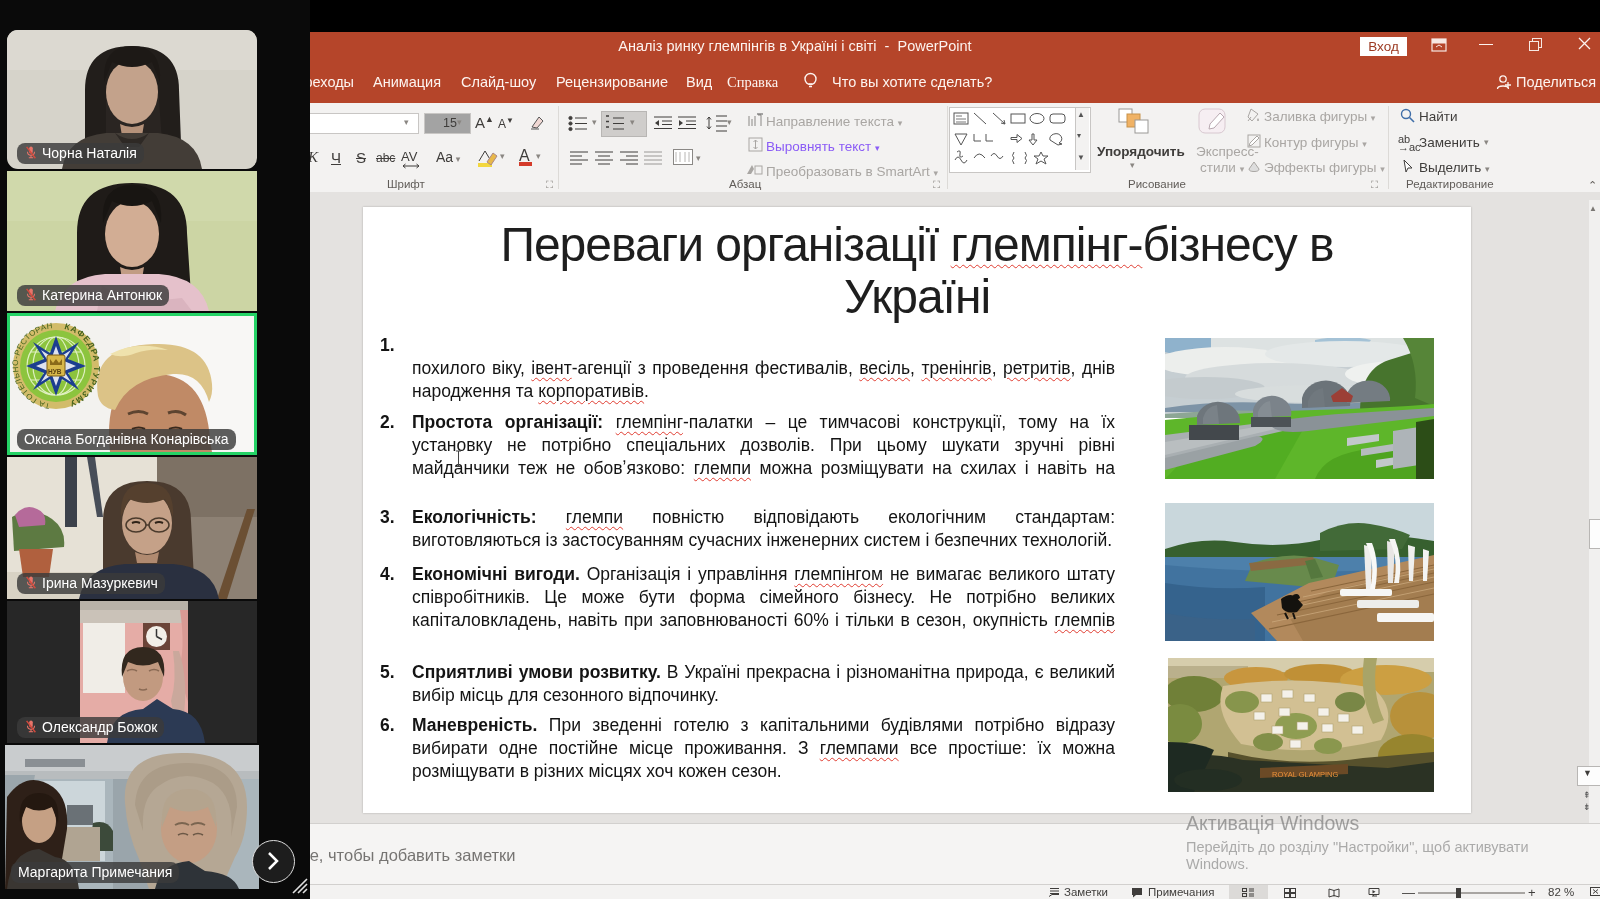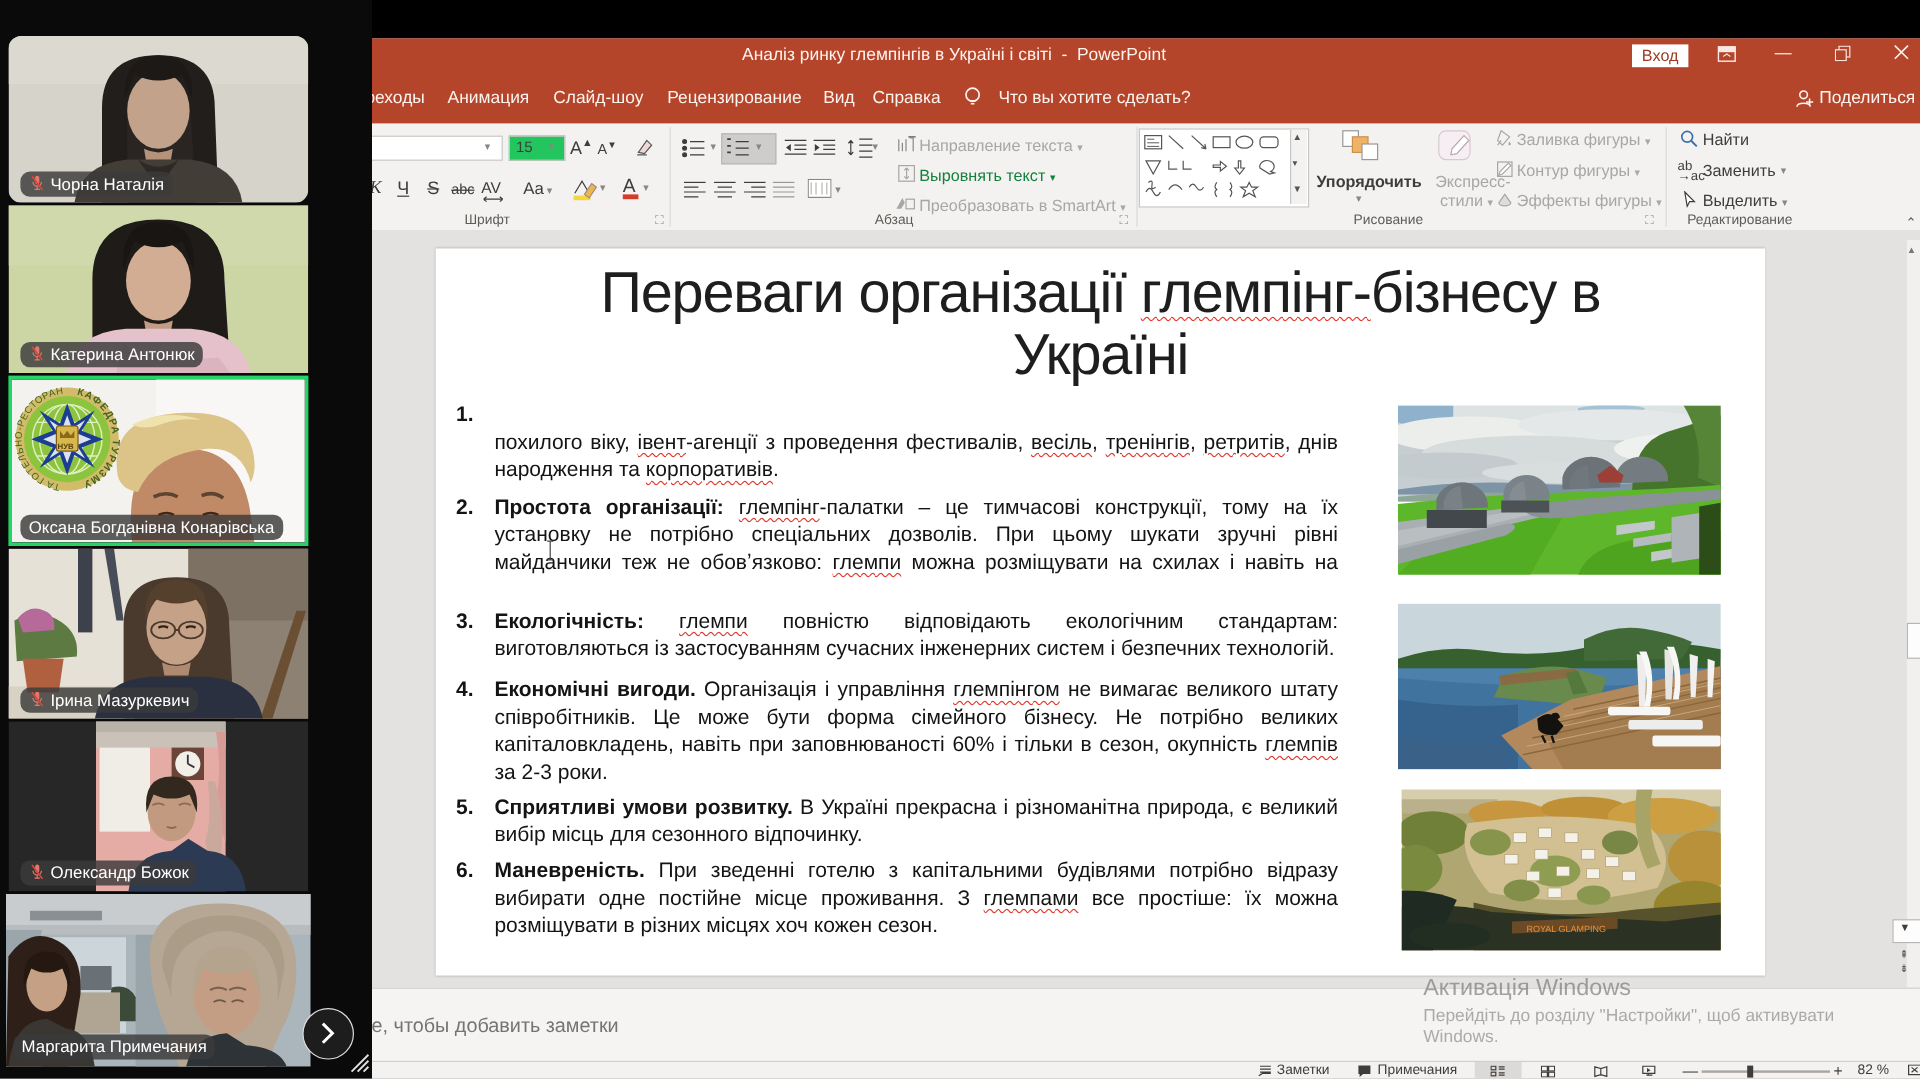--- a/index.html
+++ b/index.html
@@ -43,38 +43,38 @@
     <svg class="abs" style="left:1578px;top:5px;" width="14" height="14">
         <path d="M1 1 L12 12 M12 1 L1 12" stroke="#fdf3ef" stroke-width="1.3"></path>
       </svg>
   </div>
   <div id="tabs">
     <div class="tab" style="left:286px;">Переходы</div>
     <div class="tab" style="left:373px;">Анимация</div>
     <div class="tab" style="left:461px;">Слайд-шоу</div>
     <div class="tab" style="left:556px;">Рецензирование</div>
     <div class="tab" style="left:686px;">Вид</div>
-    <div class="tab" style="left:727px;">Справка</div>
+    <div class="tab" style="left:727px;font-family:Liberation Serif, serif;">Справка</div>
     <svg class="abs" style="left:802px;top:11px;" width="17" height="20">
         <circle cx="8.5" cy="8" r="5.5" fill="none" stroke="#fdf3ef" stroke-width="1.4"></circle>
         <path d="M6.5 13 h4 M7 15.5 h3" stroke="#fdf3ef" stroke-width="1.3" fill="none"></path>
       </svg>
     <div class="tab" style="left:832px;">Что вы хотите сделать?</div>
     <svg class="abs" style="left:1495px;top:13px;" width="18" height="18">
         <circle cx="8" cy="6" r="3.2" fill="none" stroke="#fdf3ef" stroke-width="1.3"></circle>
         <path d="M2.5 16 c0-4 11-4 11 0" fill="none" stroke="#fdf3ef" stroke-width="1.3"></path>
         <path d="M13 9 v6 M10 12 h6" stroke="#fdf3ef" stroke-width="1.3"></path>
       </svg>
     <div class="tab" style="left:1516px;">Поделиться</div>
   </div>
   <div id="ribbon">
 
     <div class="abs" style="left:296px;top:10px;width:121px;height:19px;background:#fff;border:1px solid #c8c6c4;"></div>
     <div class="abs" style="left:404px;top:14px;color:#8a8682;font-size:9px;">▾</div>
-    <div class="abs" style="left:424px;top:10px;width:45px;height:19px;background:#22c55e;border:1px solid #c8c6c4;font-size:12.5px;color:#3f3d3b;line-height:19px;text-indent:5px;">15</div>
+    <div class="abs" style="left:424px;top:10px;width:45px;height:19px;background:#a3a3a3;border:1px solid #c8c6c4;font-size:12.5px;color:#3f3d3b;line-height:19px;text-indent:5px;text-align:center;">15</div>
     <div class="abs" style="left:457px;top:14px;color:#8a8682;font-size:9px;">▾</div>
     <div class="abs" style="left:475px;top:11px;font-size:15px;color:#3f3d3b;">А<span style="font-size:9px;vertical-align:6px;">▲</span></div>
     <div class="abs" style="left:498px;top:13px;font-size:12px;color:#3f3d3b;">А<span style="font-size:8px;vertical-align:5px;">▼</span></div>
     <svg class="abs" style="left:529px;top:11px;" width="19" height="17">
         <path d="M3 13 L10 3 L14 7 L8 14 Z" fill="#f0d8d4" stroke="#555"></path>
         <path d="M2 15 h8" stroke="#555"></path>
       </svg>
     <div class="abs" style="left:308px;top:46px;font-size:15px;font-style:italic;color:#3f3d3b;font-family:'Liberation Serif',serif;">К</div>
     <div class="abs" style="left:331px;top:46px;font-size:15px;text-decoration:underline;color:#3f3d3b;">Ч</div>
     <div class="abs" style="left:356px;top:46px;font-size:15px;text-decoration:line-through;color:#3f3d3b;">S</div>
@@ -160,21 +160,21 @@
     <svg class="abs" style="left:748px;top:9px;" width="16" height="16">
         <path d="M1 14 v-10 M4 14 v-7 M7 14 v-10" stroke="#8a8885"></path>
         <path d="M10 3 l3 0 m0 0 v11" stroke="#8a8885"></path>
         <path d="M9 2 h6" stroke="#555"></path>
       </svg>
     <div class="abs" style="left:766px;top:11px;font-size:13.5px;color:#a9a6a3;">Направление текста <span style="font-size:9px;">▾</span></div>
     <svg class="abs" style="left:748px;top:34px;" width="16" height="16">
         <rect x="1" y="1" width="13" height="13" fill="none" stroke="#a9a6a3"></rect>
         <path d="M7.5 3 v9 M7.5 3 l-2 2 M7.5 3 l2 2 M7.5 12 l-2 -2 M7.5 12 l2 -2" stroke="#a9a6a3" fill="none"></path>
       </svg>
-    <div class="abs" style="left:766px;top:36px;font-size:13.5px;color:#15803d;">Выровнять текст <span style="font-size:9px;">▾</span></div>
+    <div class="abs" style="left:766px;top:36px;font-size:13.5px;color:#8b5cf6;">Выровнять текст <span style="font-size:9px;">▾</span></div>
     <svg class="abs" style="left:745px;top:59px;" width="18" height="14">
         <path d="M2 12 l5 -9 2 4 -3 5 Z" fill="#a9a6a3"></path>
         <rect x="10" y="4" width="7" height="8" fill="none" stroke="#a9a6a3"></rect>
       </svg>
     <div class="abs" style="left:766px;top:61px;font-size:13.5px;color:#a9a6a3;">Преобразовать в SmartArt <span style="font-size:9px;">▾</span></div>
     <div class="glabel" style="left:729px;">Абзац</div>
     <div class="launch" style="left:933px;">⛶</div>
     <div class="gdiv" style="left:947px;"></div>
 
     <div class="abs" style="left:949px;top:4px;width:140px;height:64px;background:#fff;border:1px solid #c8c6c4;"></div>
@@ -259,21 +259,20 @@
     <div class="line jl" style="top:205px;"><b>Простота організації:</b> <span class="wavy">глемпінг</span>-палатки – це тимчасові конструкції, тому на їх</div>
     <div class="line jl" style="top:228px;">установку не потрібно спеціальних дозволів. При цьому шукати зручні рівні</div>
     <div class="line jl" style="top:251px;">майданчики теж не обовʼязково: <span class="wavy">глемпи</span> можна розміщувати на схилах і навіть на</div>
     <div class="num" style="top:300px;">3.</div>
     <div class="line jl" style="top:300px;"><b>Екологічність:</b> <span class="wavy">глемпи</span> повністю відповідають екологічним стандартам:</div>
     <div class="line" style="top:323px;">виготовляються із застосуванням сучасних інженерних систем і безпечних технологій.</div>
     <div class="num" style="top:357px;">4.</div>
     <div class="line jl" style="top:357px;"><b>Економічні вигоди.</b> Організація і управління <span class="wavy">глемпінгом</span> не вимагає великого штату</div>
     <div class="line jl" style="top:380px;">співробітників. Це може бути форма сімейного бізнесу. Не потрібно великих</div>
     <div class="line jl" style="top:403px;">капіталовкладень, навіть при заповнюваності 60% і тільки в сезон, окупність <span class="wavy">глемпів</span></div>
-    <div class="line" style="top:426px;">за 2-3 роки.</div>
     <div class="num" style="top:455px;">5.</div>
     <div class="line jl" style="top:455px;"><b>Сприятливі умови розвитку.</b> В Україні прекрасна і різноманітна природа, є великий</div>
     <div class="line" style="top:478px;">вибір місць для сезонного відпочинку.</div>
     <div class="num" style="top:508px;">6.</div>
     <div class="line jl" style="top:508px;"><b>Маневреність.</b> При зведенні готелю з капітальними будівлями потрібно відразу</div>
     <div class="line jl" style="top:531px;">вибирати одне постійне місце проживання. З <span class="wavy">глемпами</span> все простіше: їх можна</div>
     <div class="line" style="top:554px;">розміщувати в різних місцях хоч кожен сезон.</div>
     <svg class="abs" style="left:92px;top:243px;" width="8" height="18">
           <path d="M1 1 h5 M3.5 1 v15 M1 16.5 h5" stroke="#444" fill="none"></path>
         </svg>

